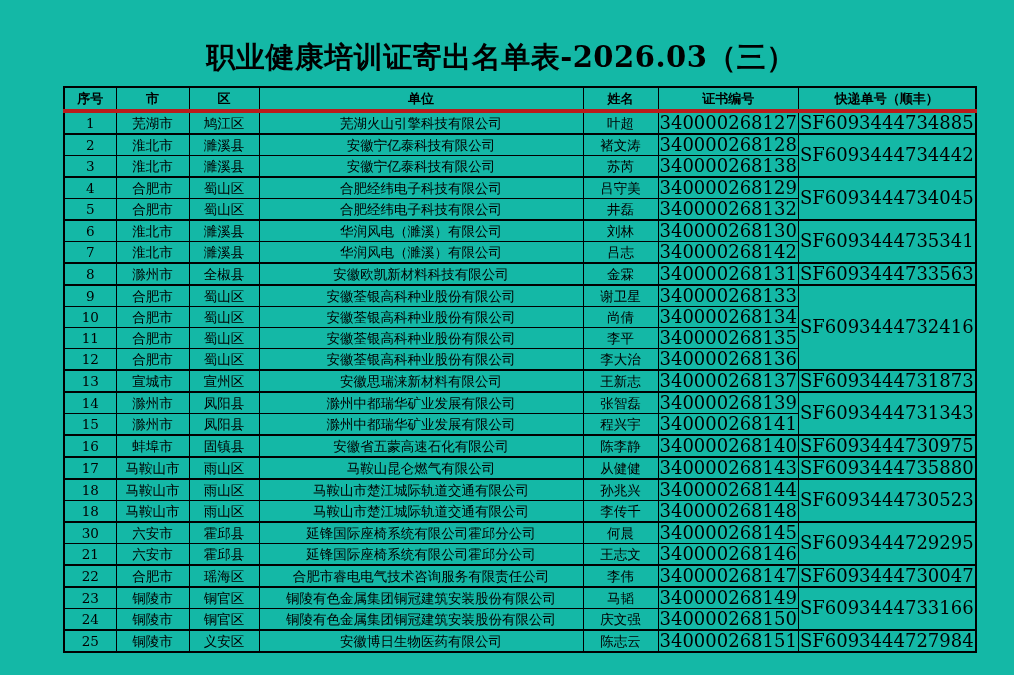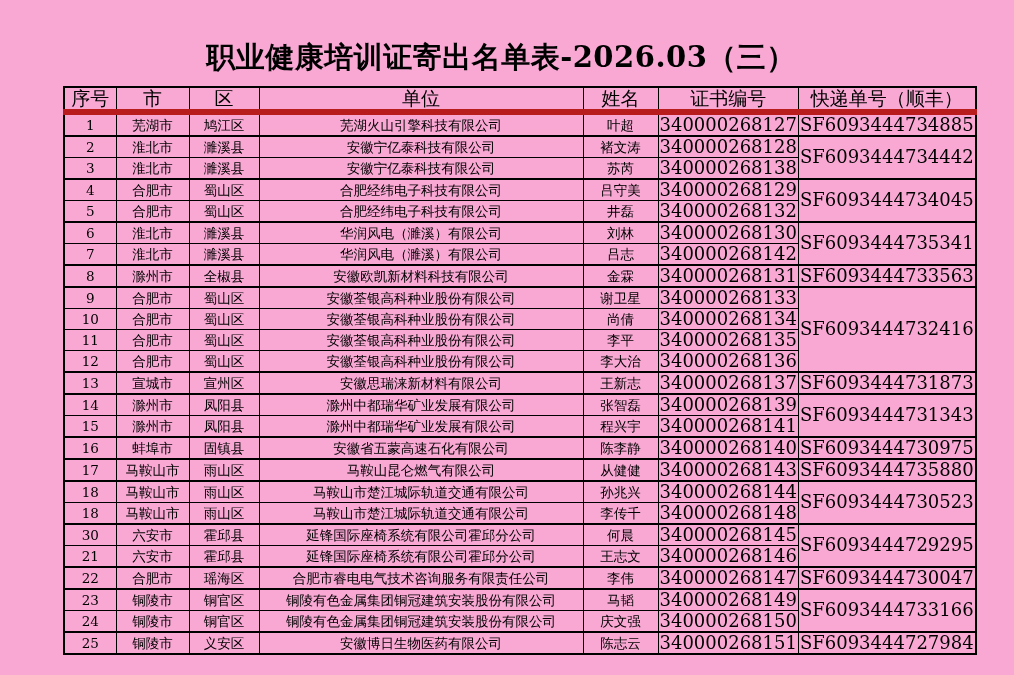--- a/index.html
+++ b/index.html
@@ -8,21 +8,21 @@
     background: #ffffff;
     width: 1014px;
     height: 675px;
     font-family: "DejaVu Serif", "Liberation Serif", serif;
     color: #000;
   }
   .sheet {
     position: relative;
     width: 1014px;
     height: 675px;
-    background: #f9a8d4;
+    background: #14b8a6;
     overflow: hidden;
   }
   .doc-title {
     position: absolute;
     top: 38px;
     left: 63px;
     width: 876px;
     text-align: center;
     font-size: 29px;
     font-weight: bold;
@@ -41,23 +41,23 @@
     border: 1px solid #000;
     text-align: center;
     vertical-align: middle;
     height: 20px;
     padding: 0 1px;
     line-height: 1.05;
     overflow: hidden;
     white-space: nowrap;
   }
   .mail-table th {
-    font-size: 19px;
-    font-weight: normal;
-    border-bottom: 6px solid #b91c1c;
+    font-size: 13px;
+    font-weight: bold;
+    border-bottom: 4px solid #b91c1c;
     height: 21px;
   }
   .mail-table td { font-size: 13.5px; }
   .mail-table td.num { font-size: 18px; letter-spacing: 0px; }
   .mail-table tr.group-start td { border-top: 2px solid #000; }
 </style>
 </head>
 <body>
 
 <div class="sheet">

